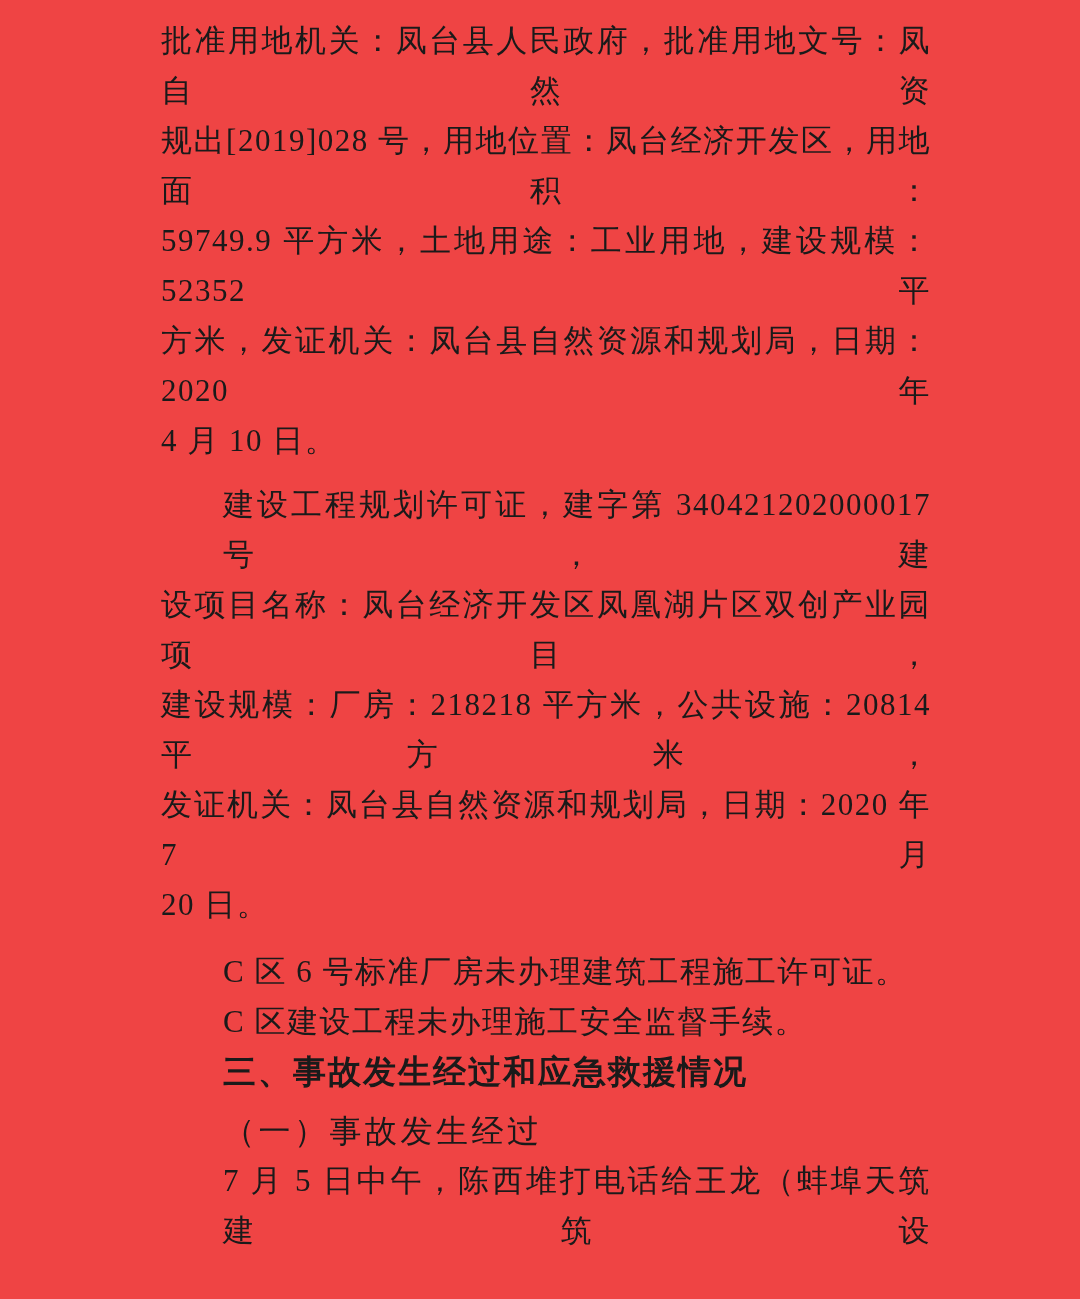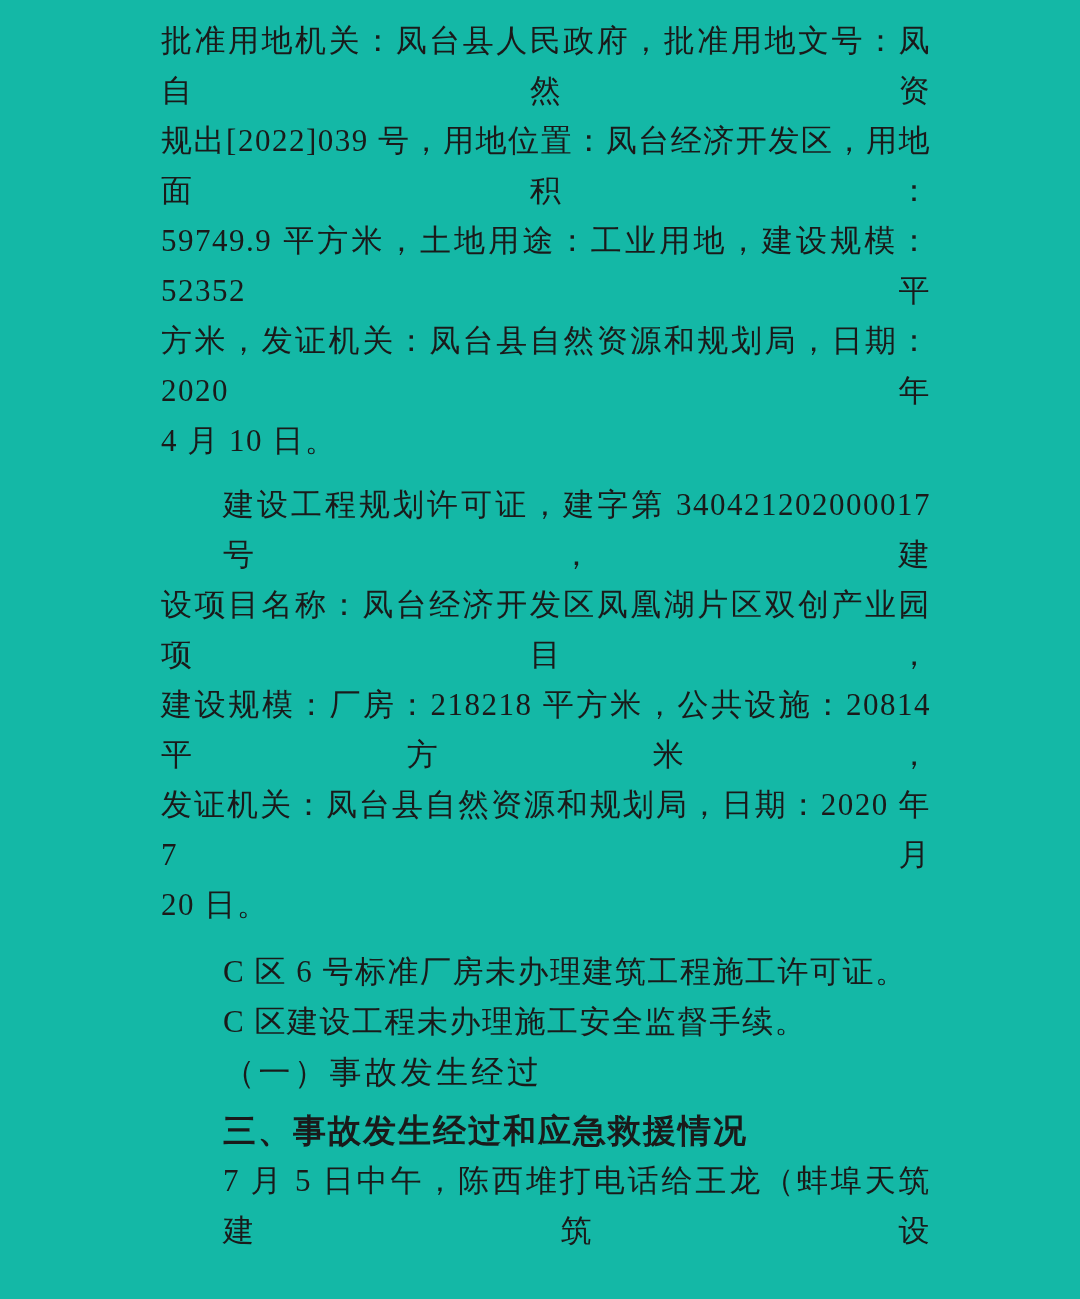--- a/index.html
+++ b/index.html
@@ -1,21 +1,21 @@
 <!DOCTYPE html>
 <html><head>
 <meta charset="utf-8">
 <style>
   html, body { margin: 0; padding: 0; background: #ffffff; }
   .page {
     position: relative;
     width: 1080px;
     height: 1299px;
     margin: 0 auto;
-    background: #14b8a6;
+    background: #ef4444;
     overflow: hidden;
     font-family: "Liberation Serif", "DejaVu Serif", serif;
     color: #1a1a1a;
   }
   .doc {
     position: absolute;
     left: 161px;
     top: 16px;
     width: 770px;
   }
@@ -60,42 +60,42 @@
     color: #1a1a1a;
   }
 </style>
 </head>
 <body>
 
 <div class="page">
   <div class="doc" id="doc">
       <div class="para body">
         <div class="line fill">批准用地机关：凤台县人民政府，批准用地文号：凤自然资</div>
-        <div class="line fill">规出[2022]039 号，用地位置：凤台经济开发区，用地面积：</div>
+        <div class="line fill">规出[2019]028 号，用地位置：凤台经济开发区，用地面积：</div>
         <div class="line fill">59749.9 平方米，土地用途：工业用地，建设规模：52352 平</div>
         <div class="line fill">方米，发证机关：凤台县自然资源和规划局，日期：2020 年</div>
         <div class="line">4 月 10 日。</div>
       </div>
       <div class="para body">
         <div class="line indent fill">建设工程规划许可证，建字第 340421202000017 号，建</div>
         <div class="line fill">设项目名称：凤台经济开发区凤凰湖片区双创产业园项目，</div>
         <div class="line fill">建设规模：厂房：218218 平方米，公共设施：20814 平方米，</div>
         <div class="line fill">发证机关：凤台县自然资源和规划局，日期：2020 年 7 月</div>
         <div class="line">20 日。</div>
       </div>
       <div class="para body">
         <div class="line indent">C 区 6 号标准厂房未办理建筑工程施工许可证。</div>
       </div>
       <div class="para body">
         <div class="line indent">C 区建设工程未办理施工安全监督手续。</div>
       </div>
+      <div class="para heading1">
+        <div class="line indent">三、事故发生经过和应急救援情况</div>
+      </div>
       <div class="para heading2">
         <div class="line indent">（一）事故发生经过</div>
-      </div>
-      <div class="para heading1">
-        <div class="line indent">三、事故发生经过和应急救援情况</div>
       </div>
       <div class="para body">
         <div class="line indent fill">7 月 5 日中午，陈西堆打电话给王龙（蚌埠天筑建筑设</div>
       </div>
     </div>
   <div class="page-number">22</div>
 </div>
 
 </body></html>

